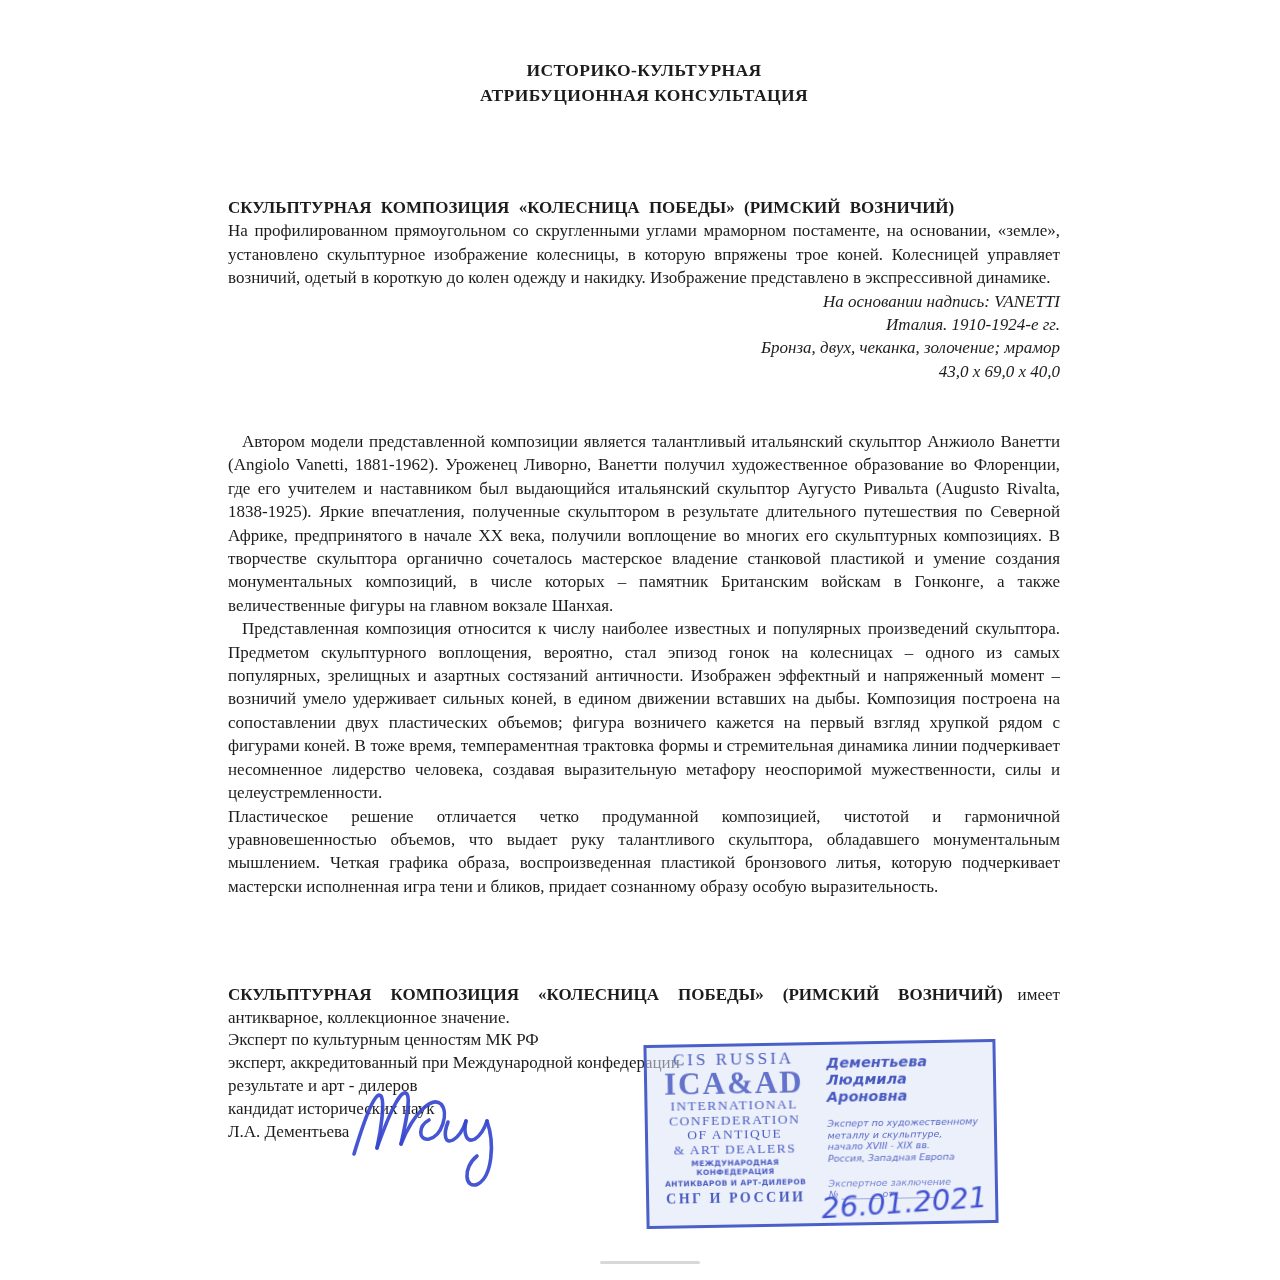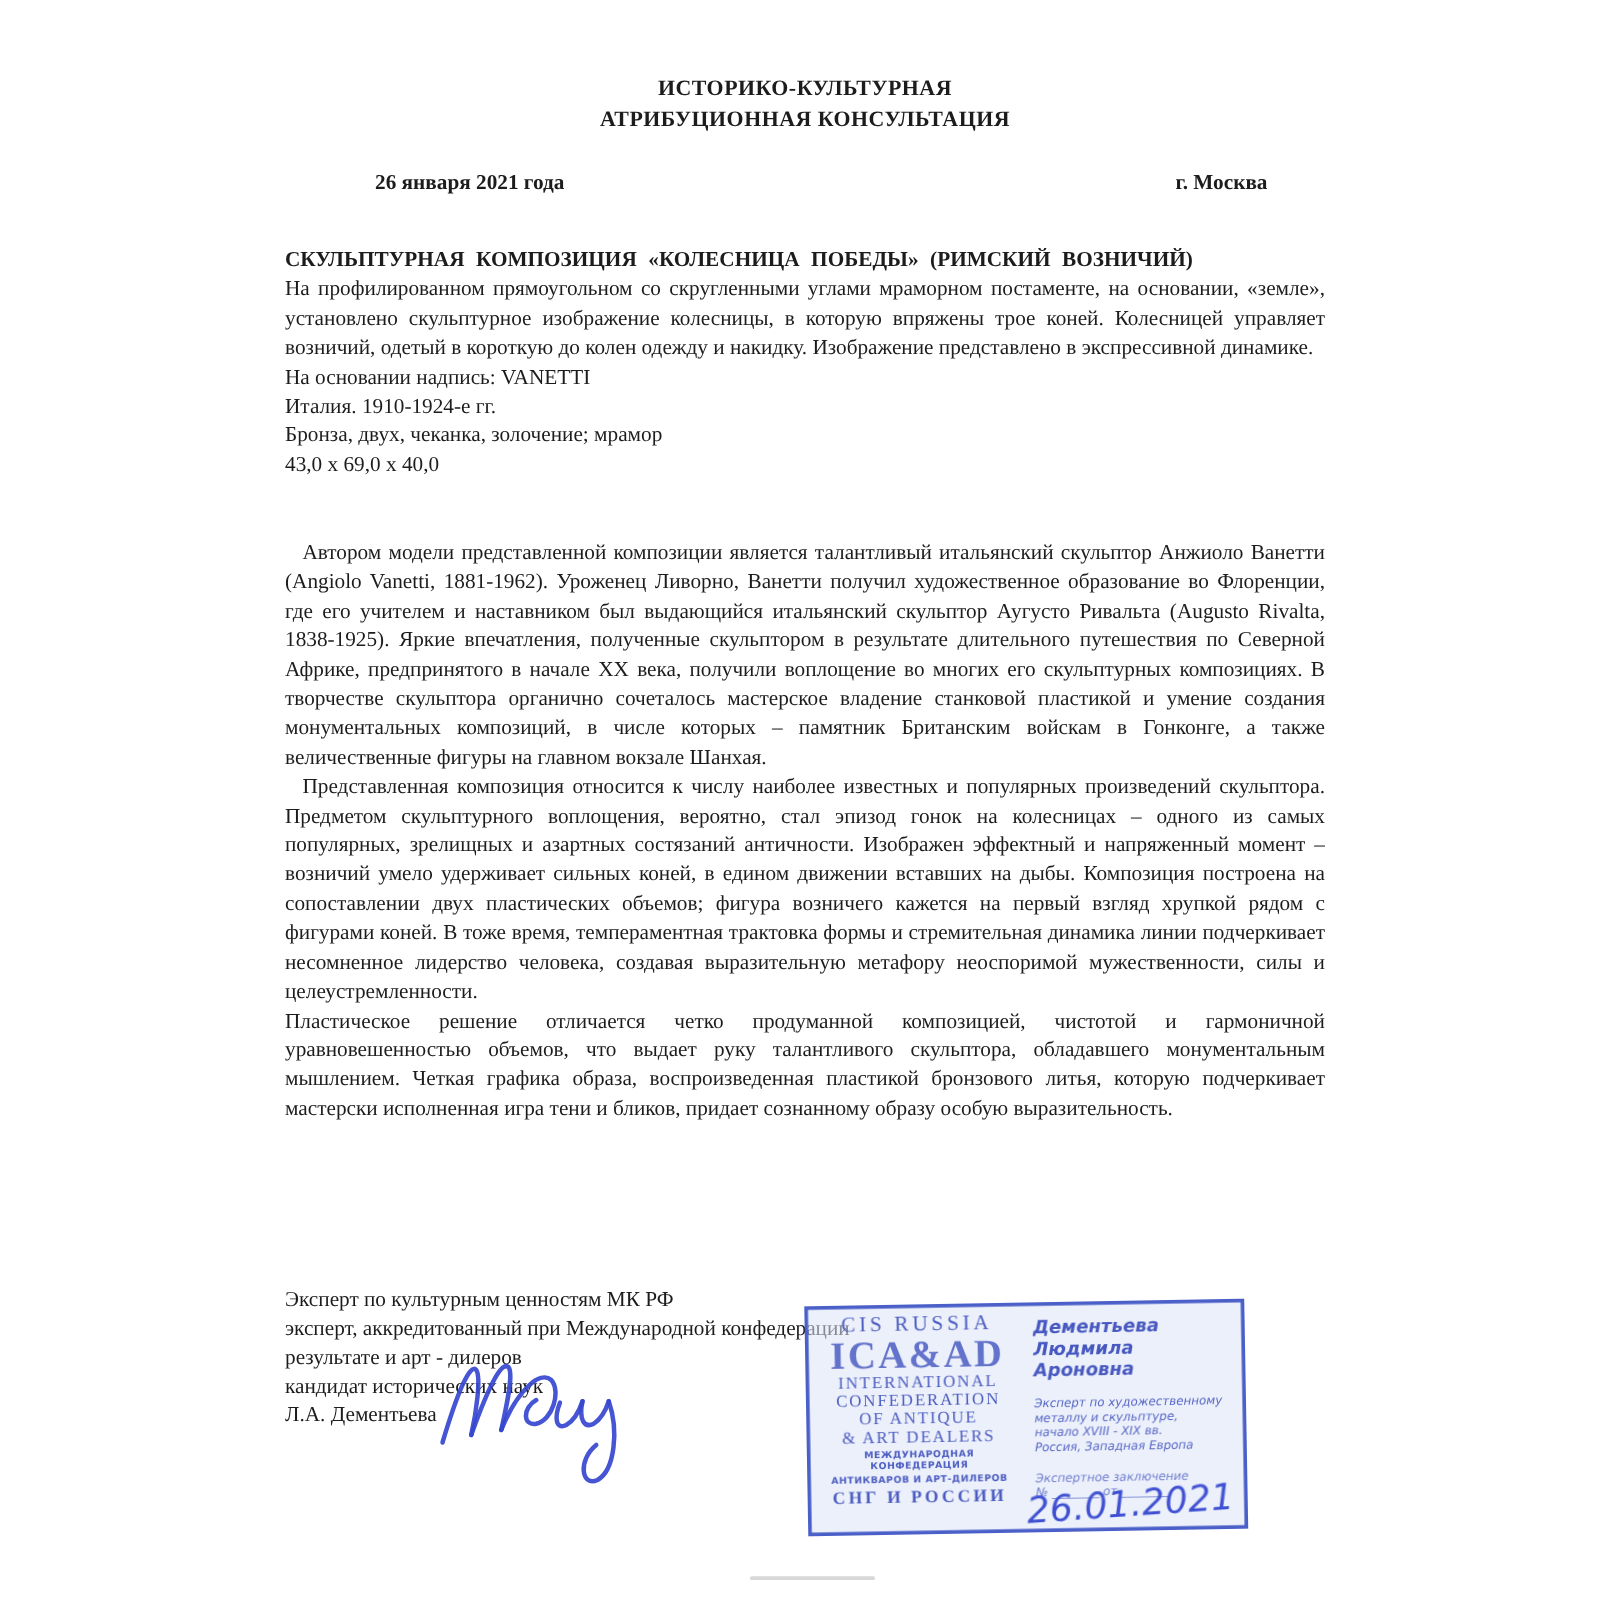--- a/index.html
+++ b/index.html
@@ -17,21 +17,21 @@
   .abs{position:absolute;left:228px;width:832px;}
   
   .doc-header{top:58px;text-align:center;font-weight:bold;font-size:17.5px;line-height:24.5px;letter-spacing:.4px;}
   .dateline{top:136px;display:flex;justify-content:space-between;font-weight:bold;font-size:17px;
     padding-left:72px;padding-right:46px;box-sizing:border-box;}
   
   .block{font-size:17px;line-height:23.4px;}
   .block p{margin:0;text-align:justify;}
   .doc-title{font-weight:bold;word-spacing:5px;text-align:justify;}
   .block-main{top:196px;}
-  .details div{text-align:left;}
+  .details div{text-align:right;font-style:italic;}
   .block-body{top:430px;}
   .p-indent{text-indent:14px;}
   .conclusion{top:966px;font-size:17px;line-height:23.4px;text-align:justify;}
   .conclusion b{word-spacing:4px;}
   .sig-block{top:1028px;font-size:17px;line-height:23px;}
   
   .signature{position:absolute;left:348px;top:1080px;width:180px;height:110px;}
   .signature path{stroke:var(--ink-blue);fill:none;stroke-width:3.6;stroke-linecap:round;opacity:.92;}
   
   .stamp{
@@ -63,42 +63,39 @@
 </head>
 <body>
 
 <div class="page">
 
   <div class="abs doc-header">
     <div>ИСТОРИКО-КУЛЬТУРНАЯ</div>
     <div>АТРИБУЦИОННАЯ КОНСУЛЬТАЦИЯ</div>
   </div>
 
-  <div class="abs dateline">
-    <span>26 января 2021 года</span>
-    <span>г. Москва</span>
-  </div>
 
   <div class="abs block block-main">
     <p class="doc-title">СКУЛЬПТУРНАЯ КОМПОЗИЦИЯ «КОЛЕСНИЦА ПОБЕДЫ» (РИМСКИЙ ВОЗНИЧИЙ)</p>
     <p>На профилированном прямоугольном со скругленными углами мраморном постаменте, на основании, «земле», установлено скульптурное изображение колесницы, в которую впряжены трое коней. Колесницей управляет возничий, одетый в короткую до колен одежду и накидку. Изображение представлено в экспрессивной динамике.</p>
     <div class="details">
       <div>На основании надпись: VANETTI</div>
       <div>Италия. 1910-1924-е гг.</div>
       <div>Бронза, двух, чеканка, золочение; мрамор</div>
       <div>43,0 х 69,0 х 40,0</div>
     </div>
   </div>
 
   <div class="abs block block-body">
     <p class="p-indent">Автором модели представленной композиции является талантливый итальянский скульптор Анжиоло Ванетти (Angiolo Vanetti, 1881-1962). Уроженец Ливорно, Ванетти получил художественное образование во Флоренции, где его учителем и наставником был выдающийся итальянский скульптор Аугусто Ривальта (Augusto Rivalta, 1838-1925). Яркие впечатления, полученные скульптором в результате длительного путешествия по Северной Африке, предпринятого в начале XX века, получили воплощение во многих его скульптурных композициях. В творчестве скульптора органично сочеталось мастерское владение станковой пластикой и умение создания монументальных композиций, в числе которых – памятник Британским войскам в Гонконге, а также величественные фигуры на главном вокзале Шанхая.</p>
     <p class="p-indent">Представленная композиция относится к числу наиболее известных и популярных произведений скульптора. Предметом скульптурного воплощения, вероятно, стал эпизод гонок на колесницах – одного из самых популярных, зрелищных и азартных состязаний античности. Изображен эффектный и напряженный момент – возничий умело удерживает сильных коней, в едином движении вставших на дыбы. Композиция построена на сопоставлении двух пластических объемов; фигура возничего кажется на первый взгляд хрупкой рядом с фигурами коней.  В тоже время, темпераментная трактовка формы и стремительная динамика линии подчеркивает несомненное лидерство человека, создавая выразительную метафору неоспоримой мужественности, силы и целеустремленности.</p>
     <p>Пластическое решение  отличается четко продуманной композицией, чистотой и гармоничной уравновешенностью объемов, что выдает руку талантливого скульптора, обладавшего монументальным мышлением. Четкая графика образа, воспроизведенная  пластикой бронзового литья, которую  подчеркивает мастерски исполненная игра тени и бликов, придает сознанному образу особую выразительность.</p>
   </div>
 
+  <p class="abs conclusion"><b>СКУЛЬПТУРНАЯ КОМПОЗИЦИЯ «КОЛЕСНИЦА ПОБЕДЫ» (РИМСКИЙ ВОЗНИЧИЙ)</b><span> имеет антикварное, коллекционное значение.</span></p>
 
   <div class="abs sig-block">
     <div>Эксперт по культурным ценностям МК РФ</div>
     <div>эксперт, аккредитованный при Международной конфедерации</div>
     <div>результате и арт - дилеров</div>
     <div>кандидат исторических наук</div>
     <div>Л.А. Дементьева</div>
   </div>
 
   <svg class="signature" viewBox="0 0 180 110" aria-hidden="true">

